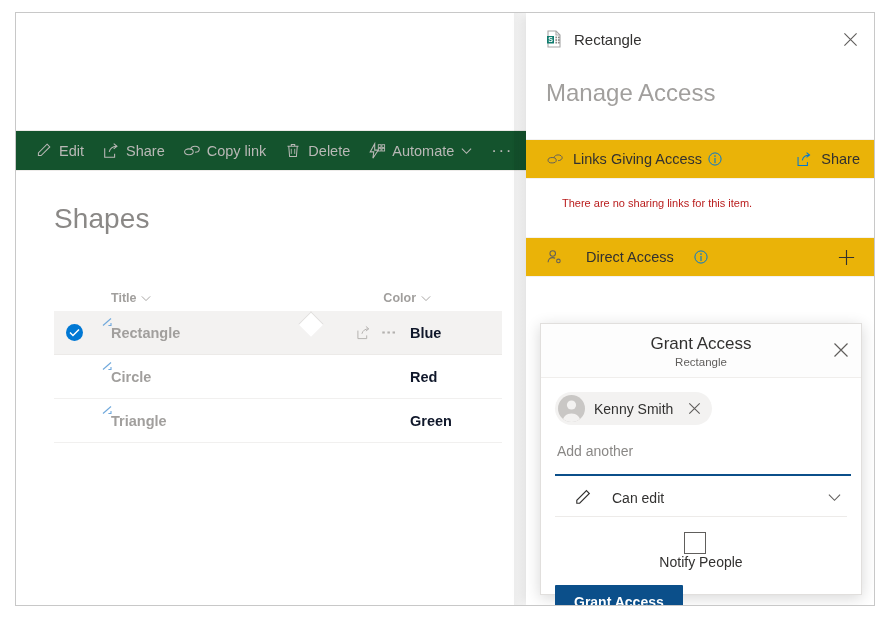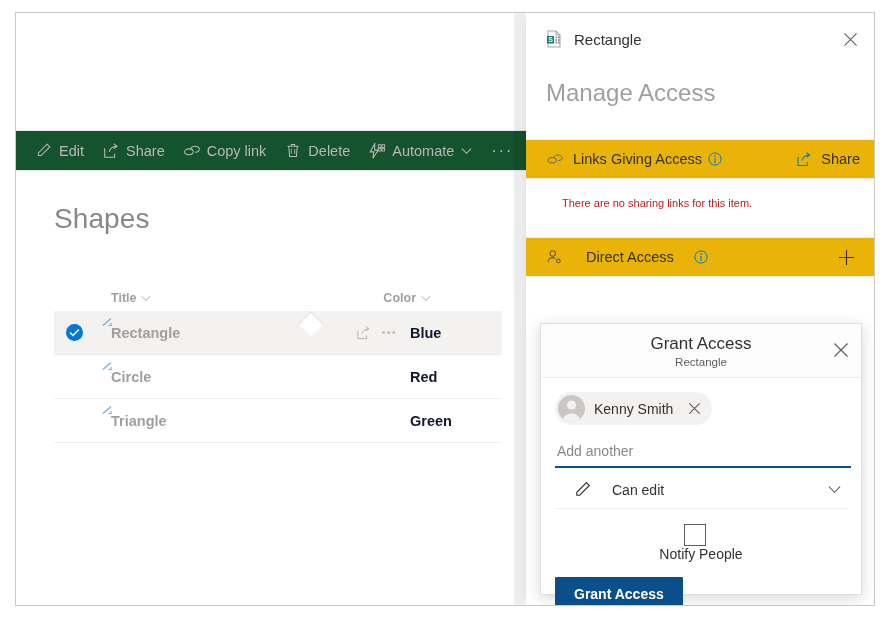--- a/index.html
+++ b/index.html
@@ -230,21 +230,21 @@
   }
   .pill-name{font-size:14px;color:#323130;margin-right:11px;}
   .pill-x{
     width:20px;height:20px;display:flex;align-items:center;justify-content:center;
     color:#605e5c;cursor:pointer;margin-right:3px;
   }
 
   .add-another{
     margin-top:16px;
     font-size:14px;color:#8a8886;
-    padding-bottom:7px;
+    padding-bottom:15px;
     border-bottom:2px solid #0b4f8a;
     background:transparent;border-left:0;border-right:0;border-top:0;
     width:100%;outline:none;
     font-family:"Liberation Sans", sans-serif;
   }
   .add-another::placeholder{color:#8a8886;opacity:1;}
 
   .perm-row{
     display:flex;align-items:center;
     margin-top:3px;

